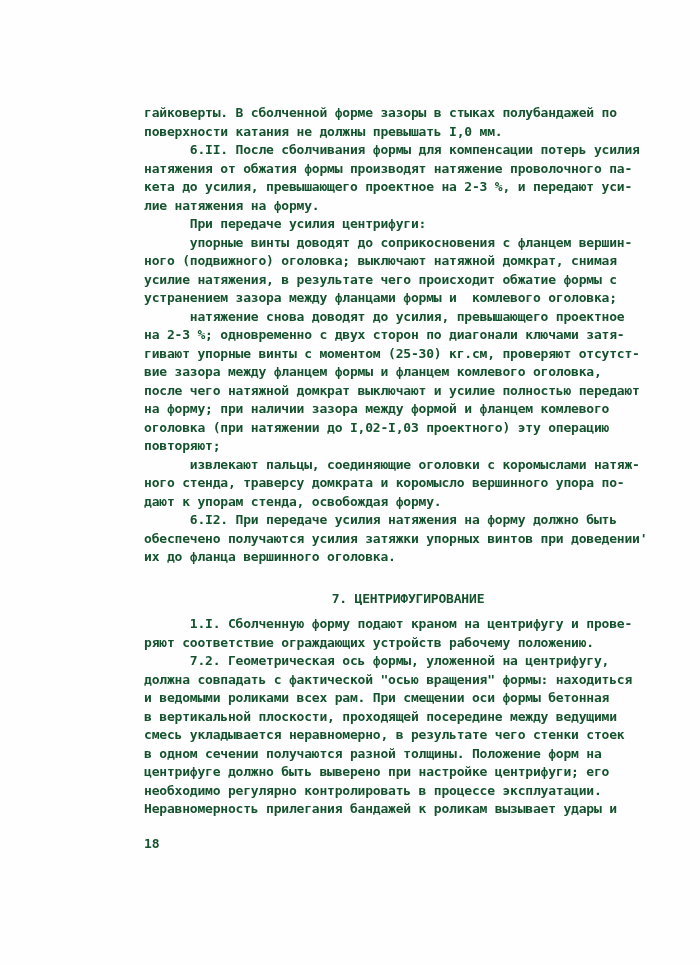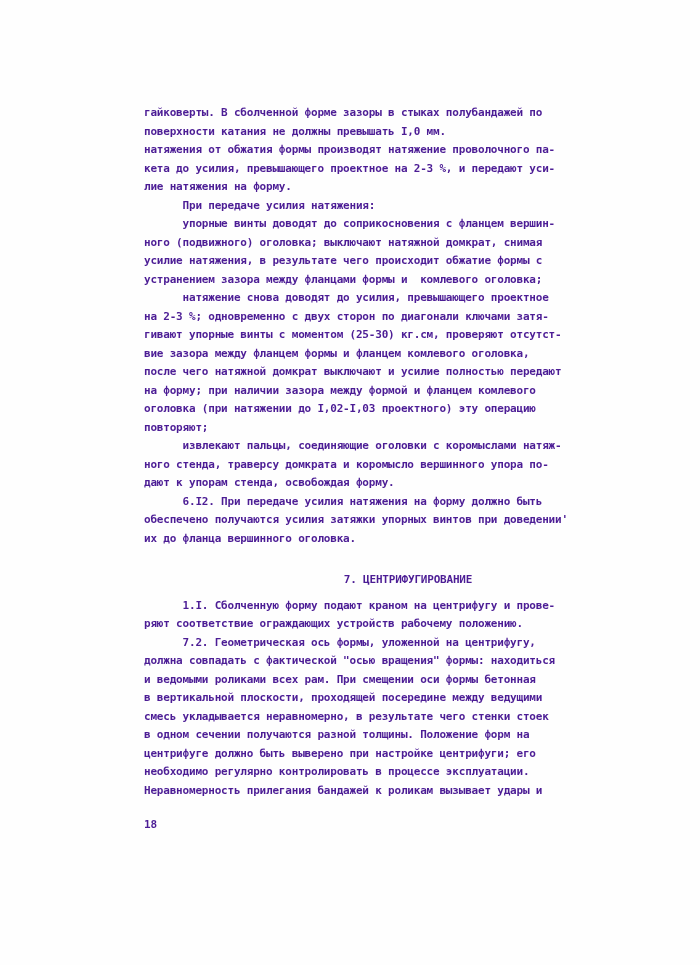--- a/index.html
+++ b/index.html
@@ -17,22 +17,22 @@
     width: 700px;
     height: 965px;
     background: #fefefe;
     overflow: hidden;
   }
   .text-column {
     position: absolute;
     left: 144px;
     top: 104px;
     width: 528px;
-    color: #4c1d95;
-    font-size: 11px;
+    color: #14532d;
+    font-size: 13px;
     font-weight: bold;
     line-height: 18.5px;
   }
   .line {
     white-space: pre;
     height: 18.5px;
     letter-spacing: -0.2px;
   }
   .section-heading {
     white-space: pre;
@@ -50,24 +50,25 @@
   }
 </style>
 </head>
 <body>
 
 <div class="page">
   <div class="text-column">
 
     <div class="line">гайковерты. В сболченной форме зазоры в стыках полубандажей по</div>
     <div class="line">поверхности катания не должны превышать I,0 мм.</div>
+    <div class="line">      6.II. После сболчивания формы для компенсации потерь усилия</div>
     <div class="line">натяжения от обжатия формы производят натяжение проволочного па-</div>
     <div class="line">кета до усилия, превышающего проектное на 2-3 %, и передают уси-</div>
     <div class="line">лие натяжения на форму.</div>
-    <div class="line">      При передаче усилия натяжения:</div>
+    <div class="line">      При передаче усилия центрифуги:</div>
     <div class="line">      упорные винты доводят до соприкосновения с фланцем вершин-</div>
     <div class="line">ного (подвижного) оголовка; выключают натяжной домкрат, снимая</div>
     <div class="line">усилие натяжения, в результате чего происходит обжатие формы с</div>
     <div class="line">устранением зазора между фланцами формы и  комлевого оголовка;</div>
     <div class="line">      натяжение снова доводят до усилия, превышающего проектное</div>
     <div class="line">на 2-3 %; одновременно с двух сторон по диагонали ключами затя-</div>
     <div class="line">гивают упорные винты с моментом (25-30) кг.см, проверяют отсутст-</div>
     <div class="line">вие зазора между фланцем формы и фланцем комлевого оголовка,</div>
     <div class="line">после чего натяжной домкрат выключают и усилие полностью передают</div>
     <div class="line">на форму; при наличии зазора между формой и фланцем комлевого</div>

